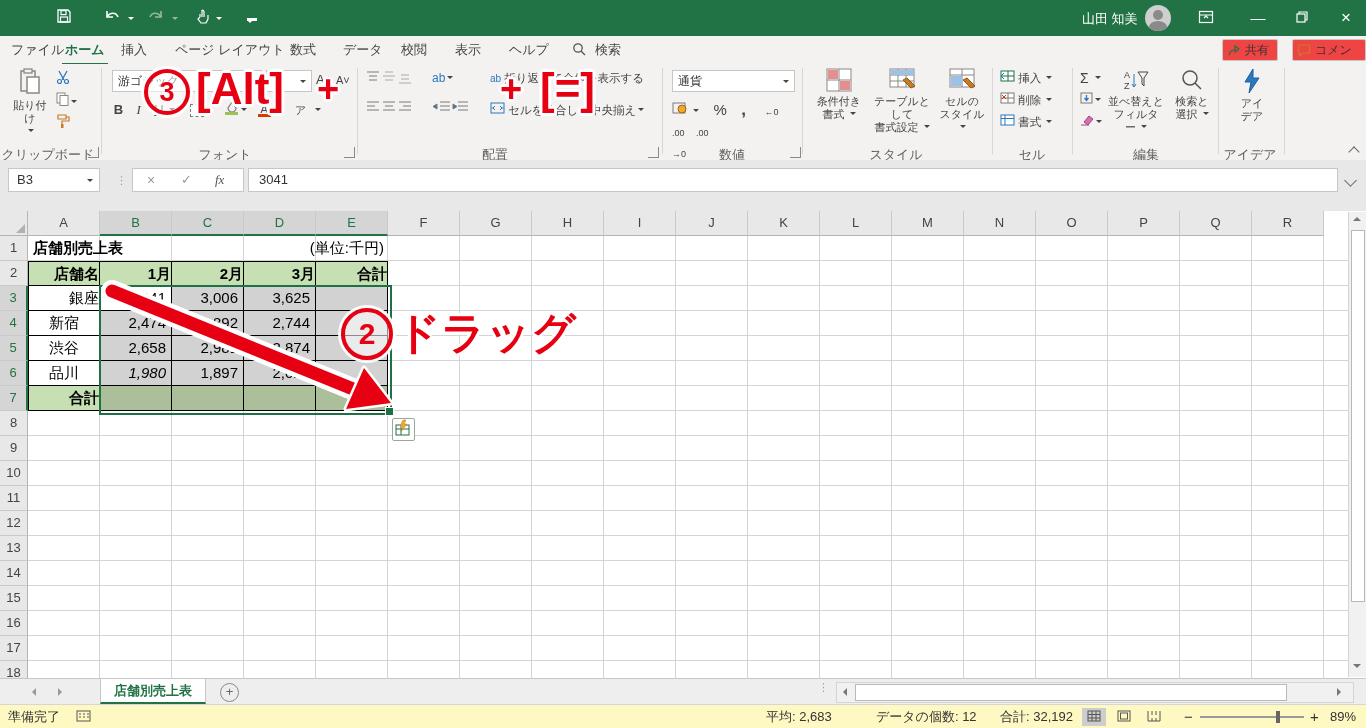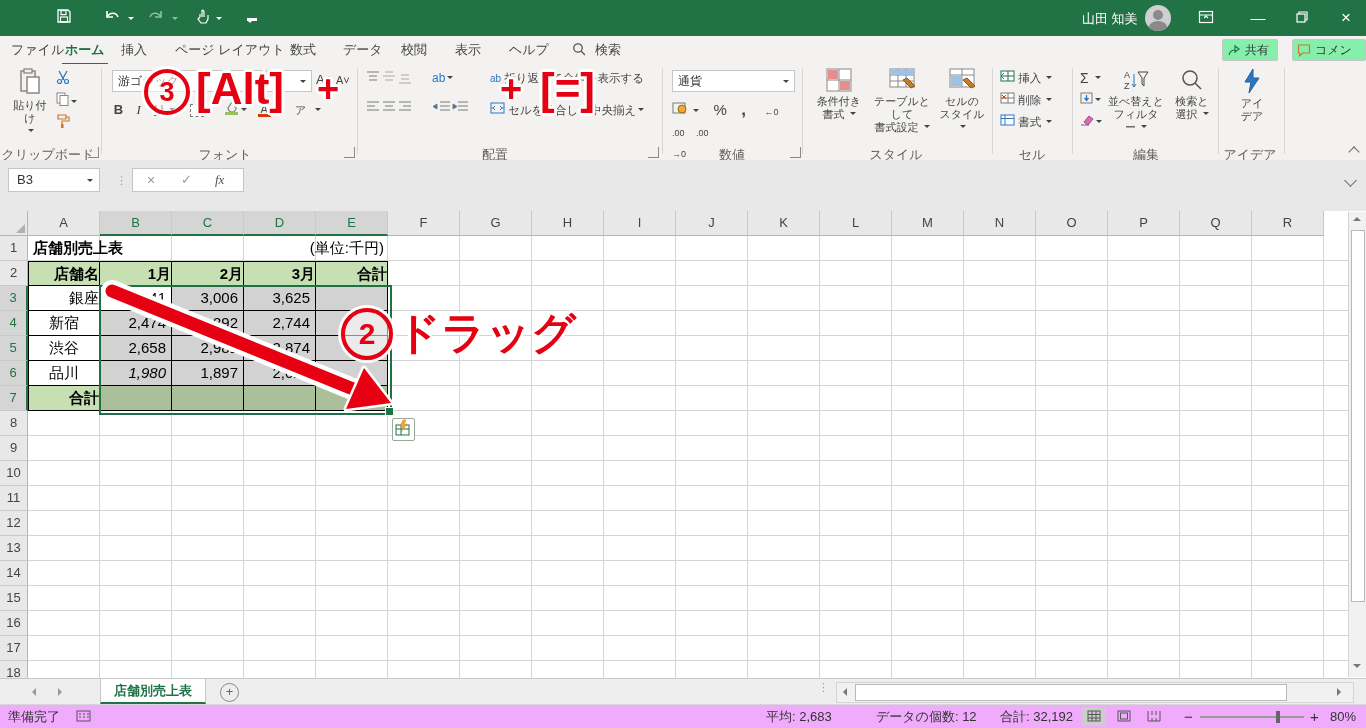--- a/index.html
+++ b/index.html
@@ -13,21 +13,21 @@
   .dar.g{border-top-color:#444}
   .title-text{position:absolute;top:10px;left:0;width:100%;text-align:center;font-size:13px;color:#fff}
   .avatar{position:absolute;top:5px;width:26px;height:26px;border-radius:50%;background:#cfcfcf;overflow:hidden}
   .avatar:before{content:"";position:absolute;left:8px;top:5px;width:10px;height:10px;border-radius:50%;background:#8a8a8a}
   .avatar:after{content:"";position:absolute;left:4px;top:16px;width:18px;height:12px;border-radius:50%;background:#8a8a8a}
   .winbtn{position:absolute;top:0;width:40px;height:36px;text-align:center;line-height:36px;font-size:15px;color:#fff}
   
   .tabrow{position:absolute;left:0;top:36px;width:1366px;height:28px;background:#f3f2f1;border-bottom:1px solid #e1dfdd;font-size:13px}
   .rtab{position:absolute;top:0;height:27px;line-height:27px;padding:0 3px;color:#444}
   .rtab.active{color:#217346;font-weight:bold;border-bottom:3px solid #217346}
-  .pillbtn{position:absolute;top:3px;height:20px;line-height:20px;background:#86efac;border:1px solid #c8c6c4;border-radius:2px;padding:0 8px 0 22px;font-size:12px;color:#333}
+  .pillbtn{position:absolute;top:3px;height:20px;line-height:20px;background:#ef4444;border:1px solid #c8c6c4;border-radius:2px;padding:0 8px 0 22px;font-size:12px;color:#333}
   
   .ribbon{position:absolute;left:0;top:64px;width:1366px;height:96px;background:#f3f2f1;font-size:11px;color:#444}
   .gsep{position:absolute;top:4px;width:1px;height:86px;background:#d8d6d4}
   .glabel{position:absolute;top:82px;height:14px;font-size:13px;color:#605e5c;text-align:center}
   .launch{position:absolute;top:83px;width:10px;height:10px;border-right:1px solid #8a8886;border-bottom:1px solid #8a8886}
   .bigbtn{position:absolute;top:4px;text-align:center;color:#444;font-size:11px;line-height:13px}
   .smallrow{position:absolute;height:20px;line-height:20px;font-size:11.5px;color:#444;white-space:nowrap}
   .icbox{display:inline-block;width:14px;height:13px;border:1px solid #7a7a7a;vertical-align:middle;box-sizing:border-box;background:#fff}
   .combo{position:absolute;height:22px;background:#fff;border:1px solid #c8c6c4;font-size:12px;line-height:20px;padding-left:5px;box-sizing:border-box;color:#333}
   .combo .dar{position:absolute;right:5px;top:9px}
@@ -67,21 +67,21 @@
   .vscroll{position:absolute;left:1348px;top:1px;width:17px;height:465px;background:#f1f1f1;border-left:1px solid #d4d4d4}
   .tri{width:0;height:0;border:4px solid transparent;position:absolute}
   .thumb{position:absolute;background:#fff;border:1px solid #b8b8b8}
   
   .sheetbar{position:absolute;left:0;top:678px;width:1366px;height:26px;background:#eeeeee;border-top:1px solid #c7c7c7;font-size:13px}
   .sheettab{position:absolute;left:100px;top:0;width:106px;height:25px;background:#fff;border-left:1px solid #c7c7c7;border-right:1px solid #c7c7c7;
             border-bottom:2px solid #217346;color:#217346;font-weight:bold;text-align:center;line-height:24px;box-sizing:border-box}
   .addsheet{position:absolute;left:220px;top:4px;width:17px;height:17px;border:1px solid #8a8a8a;border-radius:50%;color:#666;text-align:center;line-height:15px;font-size:13px}
   .hscroll{position:absolute;left:836px;top:3px;width:516px;height:19px;background:#f1f1f1;border:1px solid #d4d4d4}
   
-  .statusbar{position:absolute;left:0;top:704px;width:1366px;height:24px;background:#f0abfc;border-top:1px solid #d6d6d6;font-size:13px;color:#333}
+  .statusbar{position:absolute;left:0;top:704px;width:1366px;height:24px;background:#fef9c3;border-top:1px solid #d6d6d6;font-size:13px;color:#333}
   .sb{position:absolute;top:4px;line-height:16px}
   .viewic{position:absolute;top:3px;width:24px;height:18px;text-align:center}
   .viewic svg{margin-top:2px}
   .viewic.on{background:#cdcdcd}
   
   .ann{position:absolute;color:#e60012;font-weight:bold;z-index:60;white-space:nowrap;
        text-shadow:-2px -2px 0 #fff,2px -2px 0 #fff,-2px 2px 0 #fff,2px 2px 0 #fff,0 -3px 0 #fff,0 3px 0 #fff,-3px 0 0 #fff,3px 0 0 #fff}
   .circ{position:absolute;border:4px solid #e60012;border-radius:50%;background:rgba(255,255,255,.55);
         box-shadow:0 0 0 3px rgba(255,255,255,.95);color:#e60012;font-weight:bold;text-align:center;z-index:60}
 </style>
@@ -408,20 +408,23 @@
   <div class="fstrip">
     <div class="fbox" style="left:8px;width:92px;padding-left:8px">
       <span>B3</span>
       <span class="dar g" style="position:absolute;right:6px;top:10px"></span>
     </div>
     <span style="position:absolute;left:116px;top:14px;color:#999;font-size:11px;letter-spacing:-1px">⋮</span>
     <div class="fbox" style="left:132px;width:112px;color:#999">
       <span style="position:absolute;left:14px;top:0;font-size:14px">×</span>
       <span style="position:absolute;left:48px;top:0;font-size:13px">✓</span>
       <span style="position:absolute;left:82px;top:0;font-style:italic;font-family:'Liberation Serif',serif;color:#555">fx</span>
+    </div>
+    <div class="fbox" style="left:248px;width:1090px;padding-left:10px">
+      <span>3041</span>
     </div>
     <span class="chev-dn" style="position:absolute;left:1346px;top:16px"></span>
   </div>
 
   <div class="grid">
     <div class="corner"></div>
     <div id="colhdrs">
         <div class="colh" style="left: 28px; width: 72px;">A</div>
         <div class="colh hsel" style="left: 100px; width: 72px;">B</div>
         <div class="colh hsel" style="left: 172px; width: 72px;">C</div>
@@ -567,16 +570,16 @@
     <span class="viewic" style="left:1142px">
       <svg width="14" height="12" viewBox="0 0 14 12">
           <path d="M1 1 v10 h12 v-10" fill="none" stroke="#555"></path>
           <path d="M5 1 v4 M9 1 v4 M5 8 v3 M9 8 v3" stroke="#555"></path>
         </svg>
     </span>
     <span class="sb" style="left:1184px;font-size:15px">−</span>
     <span class="sb" style="left:1200px;top:11px;width:104px;height:2px;background:#9a9a9a;display:inline-block"></span>
     <span class="sb" style="left:1276px;top:6px;width:4px;height:12px;background:#666;display:inline-block"></span>
     <span class="sb" style="left:1310px;font-size:15px">+</span>
-    <span class="sb" style="left:1330px">80%</span>
+    <span class="sb" style="left:1330px">89%</span>
   </div>
 
 </div>
 
 </body></html>

